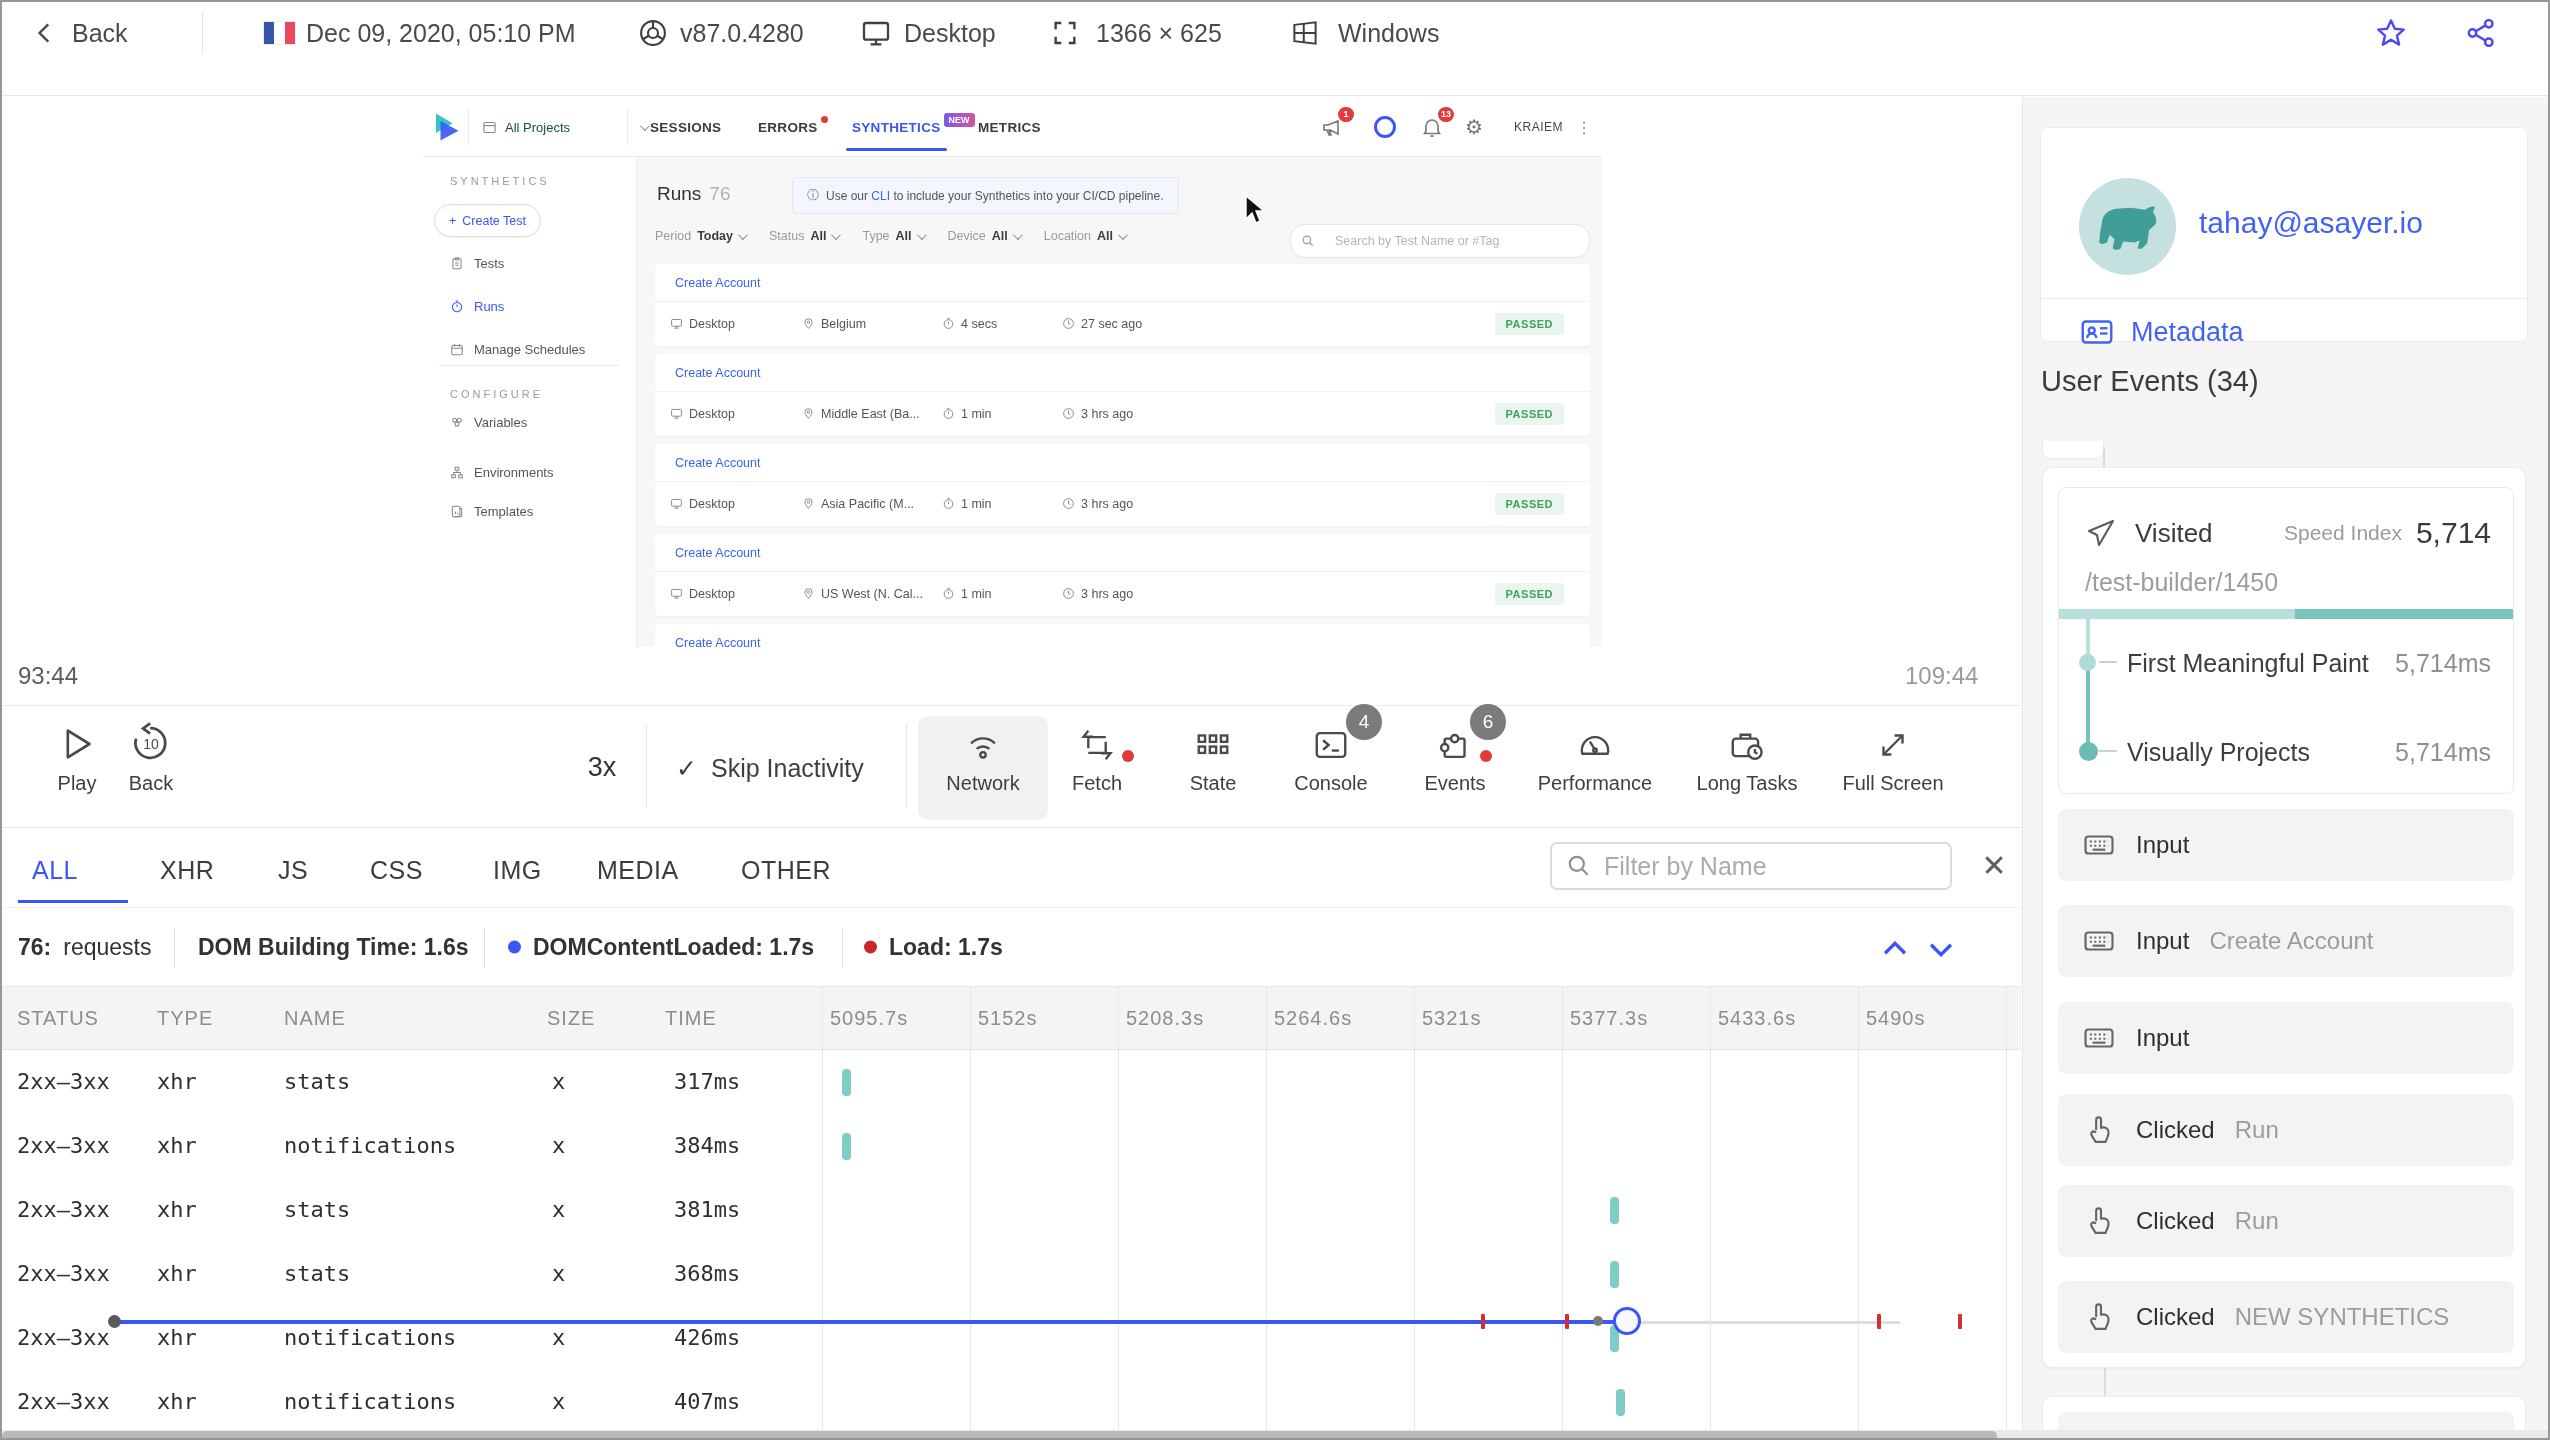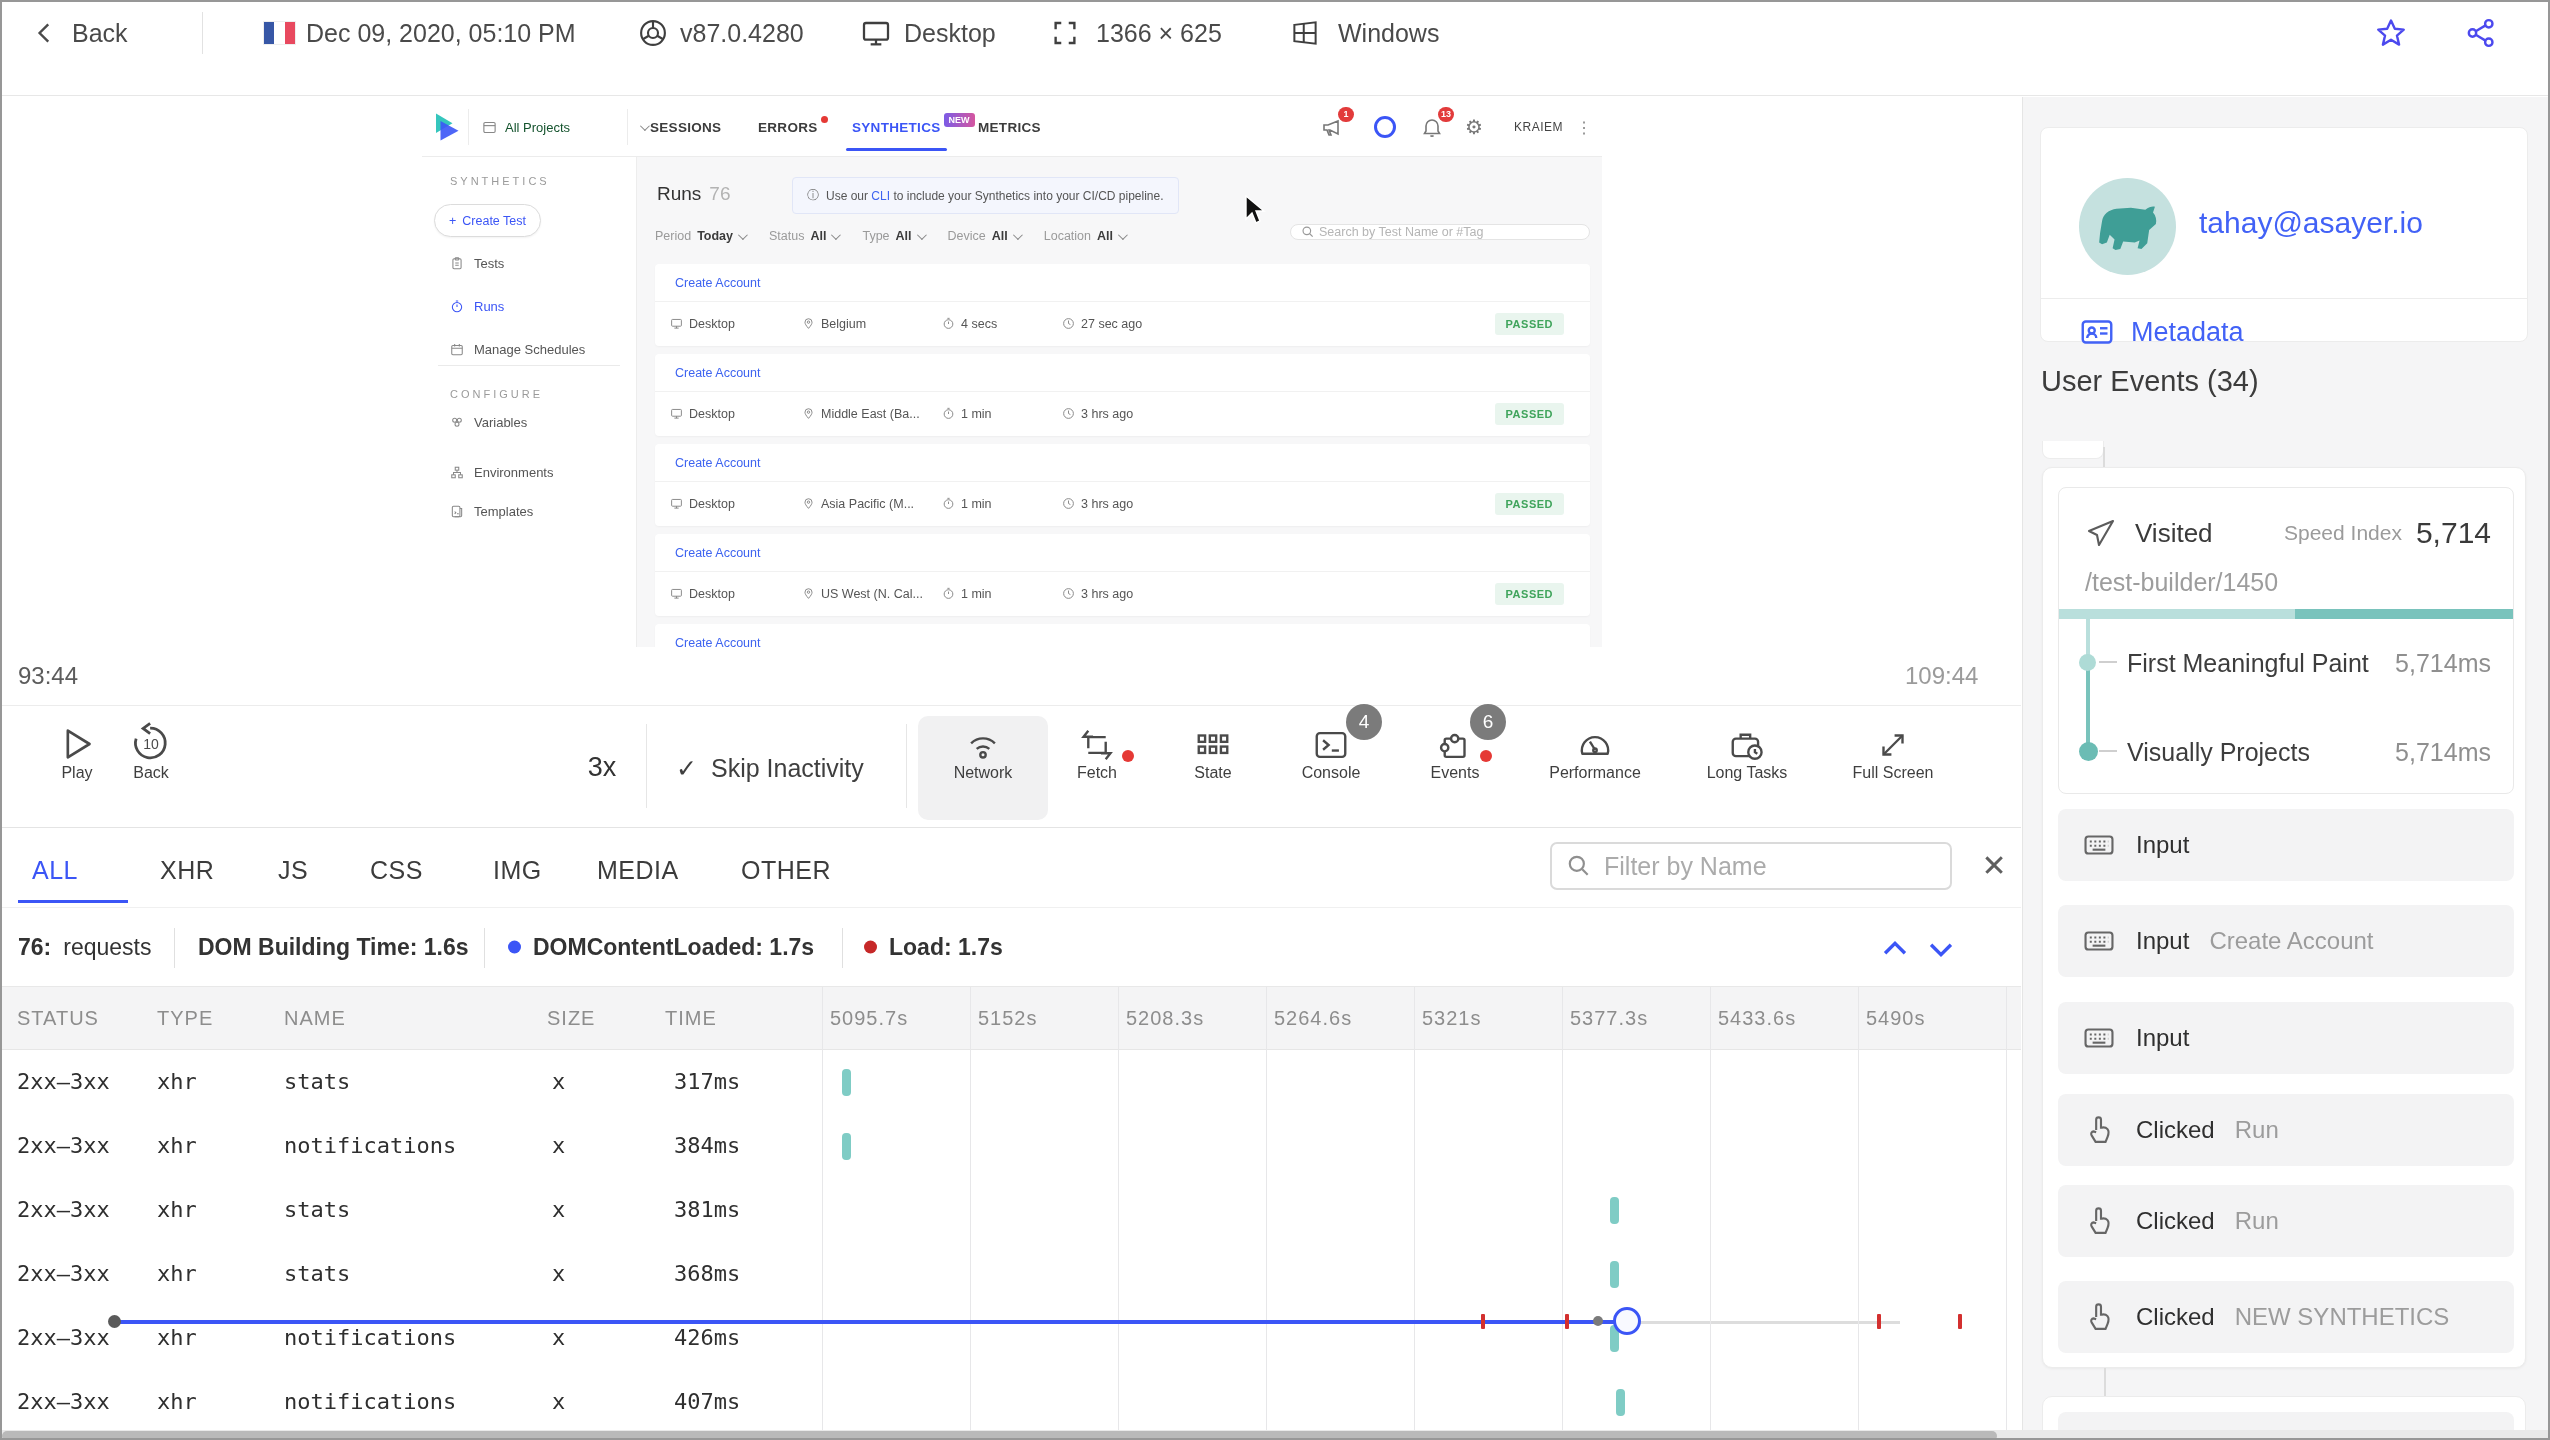--- a/index.html
+++ b/index.html
@@ -44,22 +44,22 @@
 
   .runs-area { position:absolute; left:215px; top:60px; right:0; bottom:0; }
   .runs-title { position:absolute; left:20px; top:26px; font-size:19px; color:#333; font-weight:500; }
   .runs-count { color:#b3b3b3; font-weight:400; margin-left:8px; }
   .cli-banner { position:absolute; left:155px; top:20px; height:37px; display:flex; align-items:center; gap:7px;
                 background:#f4f6fd; border:1px solid #e1e6f7; border-radius:4px; padding:0 14px; font-size:12px; color:#555; }
   .filters { position:absolute; left:18px; top:72px; display:flex; align-items:center; gap:24px; font-size:12.5px; color:#9a9a9a; }
   .filt b { color:#3c3c3c; font-weight:700; margin-left:6px; }
   .chv { display:inline-block; width:7px; height:7px; border-right:1.5px solid #888; border-bottom:1.5px solid #888;
          transform:rotate(45deg) translateY(-2px); margin-left:5px; }
-  .app-search { position:absolute; left:653px; top:67px; width:300px; height:16px; background:#fff; border:1px solid #e4e4e4;
-                border-radius:15px; display:flex; align-items:center; gap:4px; padding:0 10px; }
+  .app-search { position:absolute; left:653px; top:67px; width:300px; height:34px; background:#fff; border:1px solid #e4e4e4;
+                border-radius:15px; display:flex; align-items:center; gap:20px; padding:0 10px; }
   .app-search input { border:0; outline:0; font-size:12.5px; width:240px; color:#555; background:transparent; font-family:inherit; }
   .app-search input::placeholder { color:#b5b5b5; }
 
   .run-card { position:absolute; left:18px; width:935px; height:82px; background:#fff; border-radius:4px; box-shadow:0 1px 2px rgba(0,0,0,.04); }
   .rc-title { height:38px; display:flex; align-items:center; padding:0 20px; border-bottom:1px solid #f1f1f1;
               color:#3d63f0; font-size:12.5px; }
   .rc-row { position:relative; height:43px; }
   .rc-cell { position:absolute; top:50%; transform:translateY(-50%); display:flex; align-items:center; gap:6px; font-size:12.5px; color:#555; }
   .passed { position:absolute; right:26px; top:50%; transform:translateY(-50%); background:#e9f5ee; color:#3fa45b;
             font-size:11px; font-weight:700; letter-spacing:.5px; border-radius:3px; padding:5px 11px; }
@@ -75,21 +75,21 @@
   .tl-startdot { position:absolute; left:106px; top:668px; width:13px; height:13px; background:#5a5a5a; border-radius:50%; z-index:3; }
   .tl-tick { position:absolute; top:667px; width:4px; height:15px; background:#d3302f; border-radius:1px; z-index:4; }
   .tl-gdot { position:absolute; left:1591px; top:669px; width:10px; height:10px; background:#7a7a7a; border-radius:50%; z-index:3; }
   .tl-handle { position:absolute; left:1611px; top:660px; width:28px; height:28px; background:#f8f9ff; border:3px solid #3b55f6;
                border-radius:50%; z-index:5; }
 
   
   .controls { position:absolute; left:0; top:703px; width:2019px; height:122px; background:#fff; border-top:1px solid #ececec; }
   .ctrl { position:absolute; top:10px; width:130px; text-align:center; color:#4a4a4a; }
   .ctrl .ic { height:48px; display:flex; align-items:flex-end; justify-content:center; }
-  .ctrl .lbl { font-size:16px; color:#3f3f3f; }
+  .ctrl .lbl { margin-top:8px; font-size:20px; color:#3f3f3f; }
   .ctrl.panel-active { background:#f1f1f2; border-radius:10px; height:104px; }
   .c-div { position:absolute; top:18px; height:84px; width:1px; background:#e6e6e6; }
   .speed { position:absolute; left:560px; top:46px; width:80px; text-align:center; font-size:27px; color:#333; }
   .skip { position:absolute; left:674px; top:48px; display:flex; align-items:center; gap:14px; font-size:25px; color:#3f3f3f; }
   .badge-gray { position:absolute; top:-12px; right:14px; width:36px; height:36px; background:#7b7b7b; color:#fff;
                 border-radius:50%; font-size:19px; line-height:36px; text-align:center; }
   .dot-red { position:absolute; bottom:2px; right:28px; width:12px; height:12px; border-radius:50%; background:#e53935; }
 
   
   .net-tabs { position:absolute; left:0; top:825px; width:2019px; height:80px; background:#fff; border-top:1px solid #e4e4e4; }

